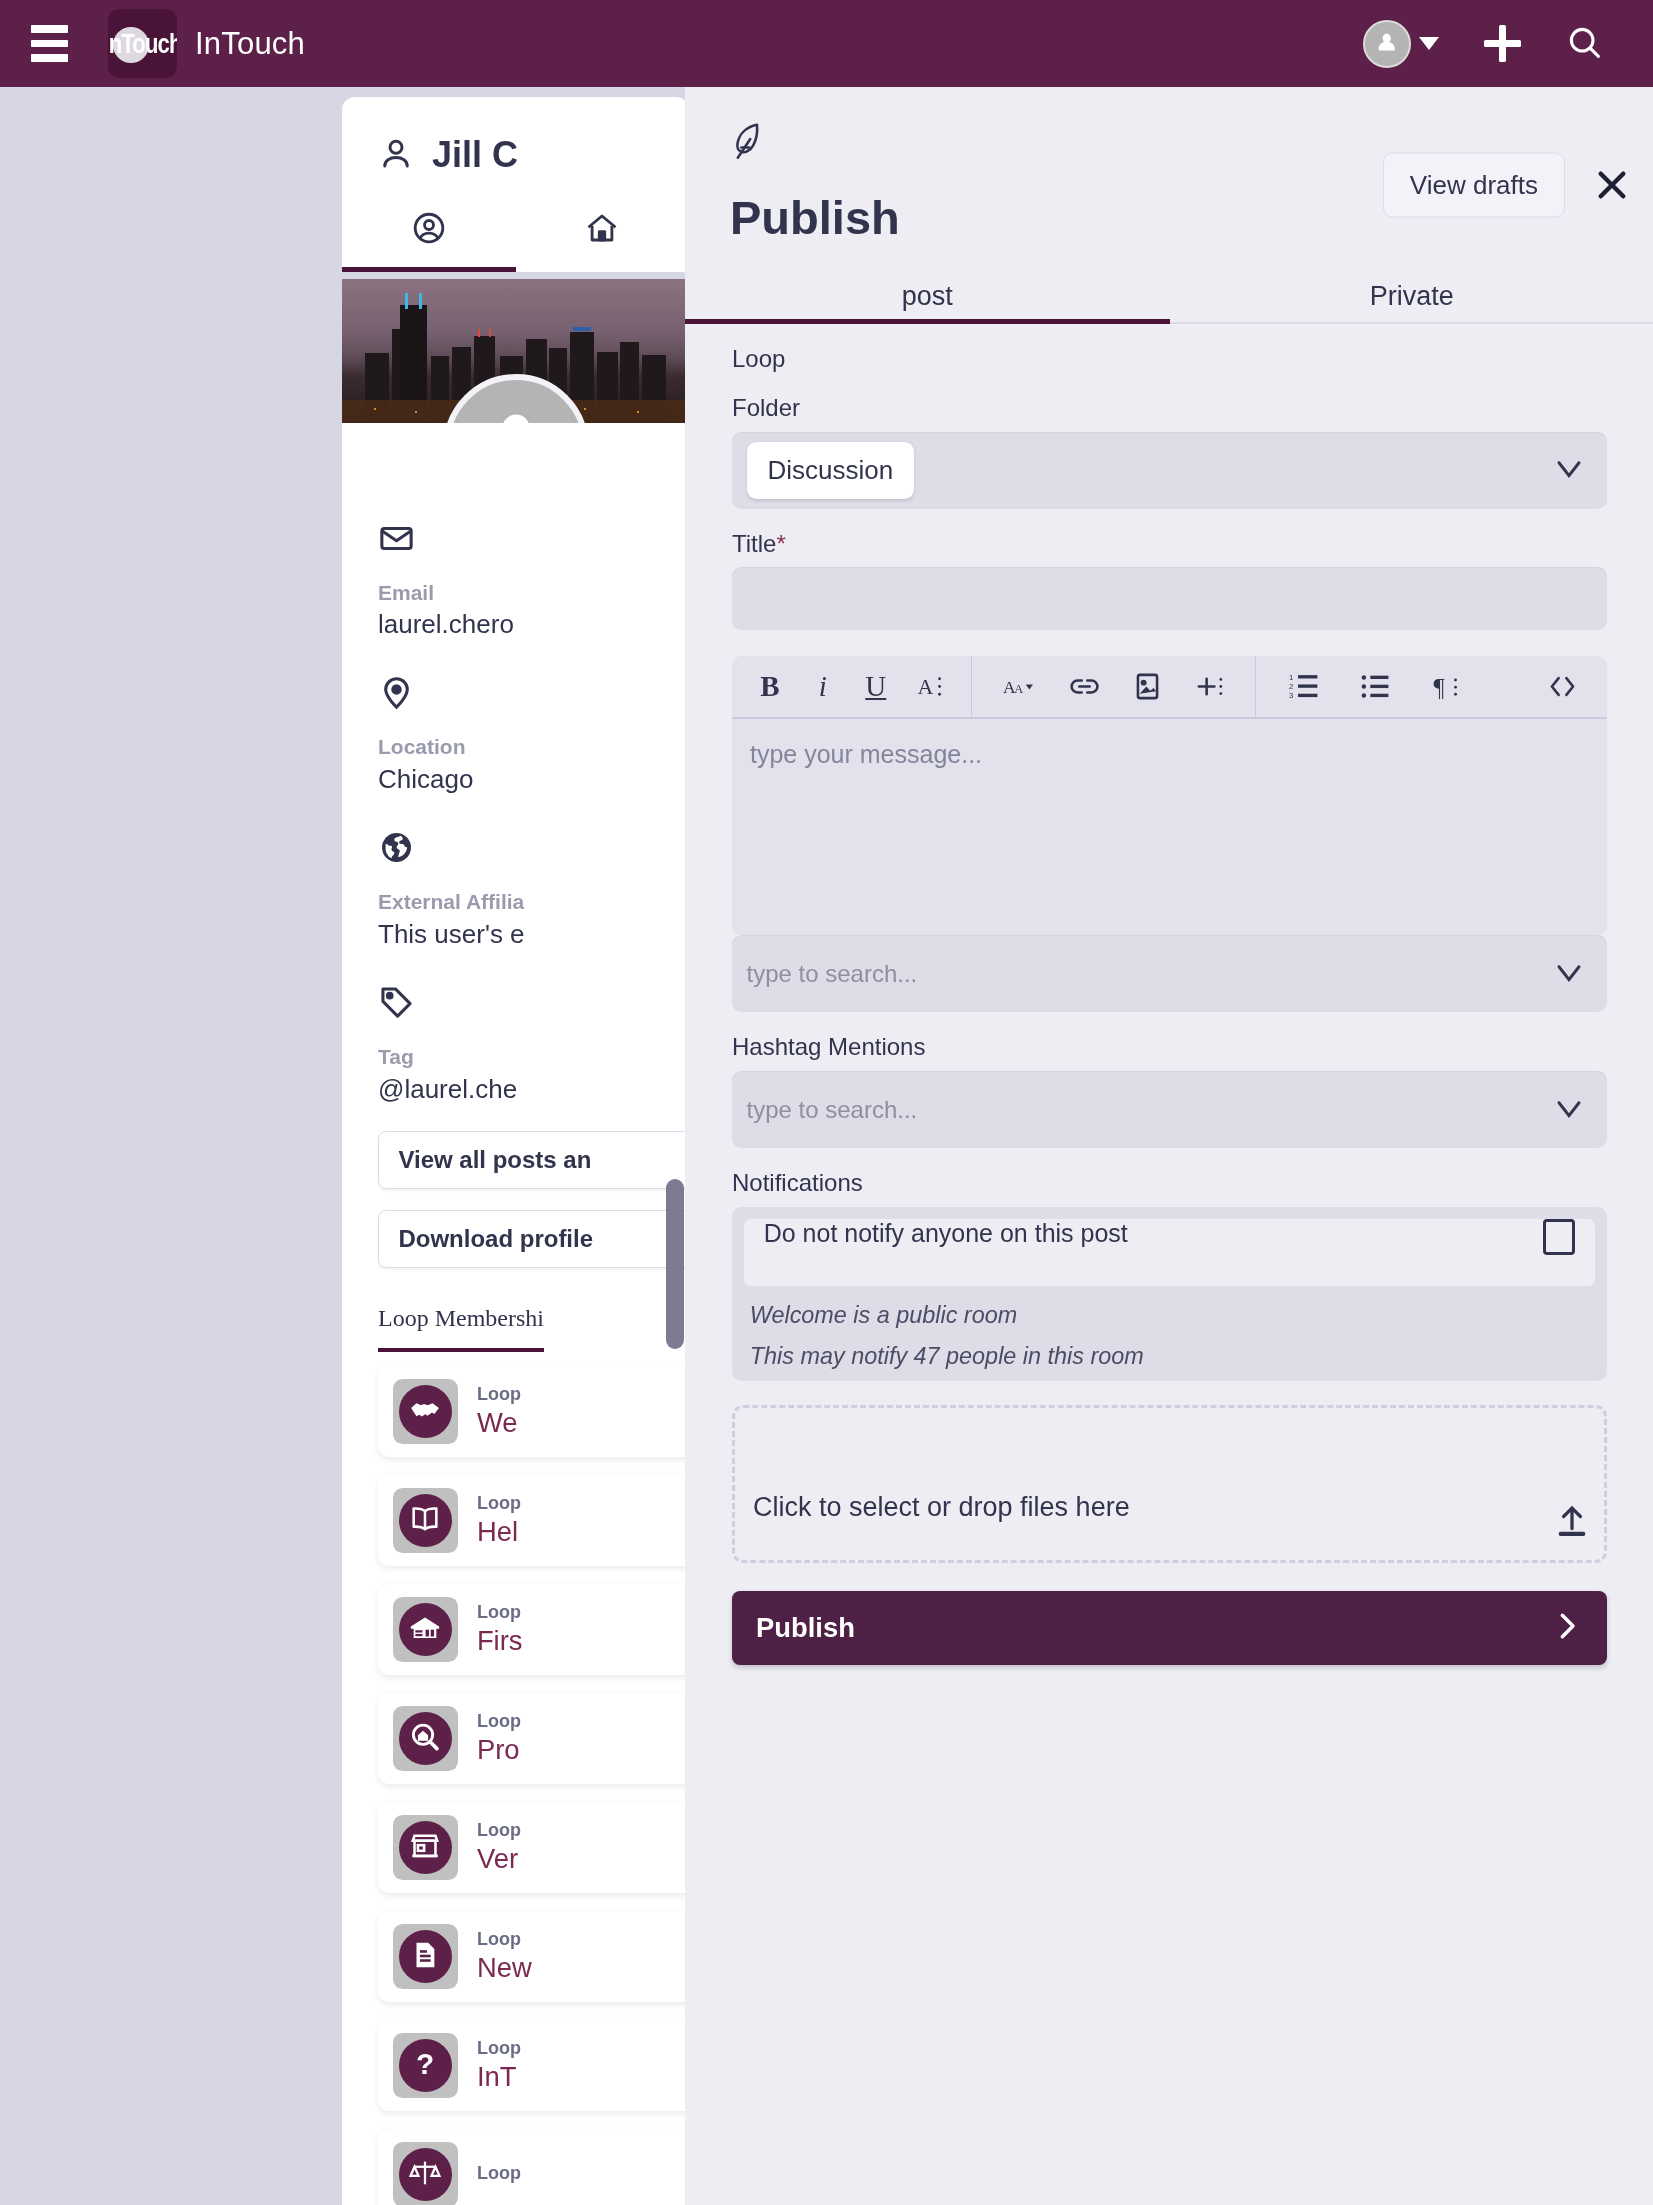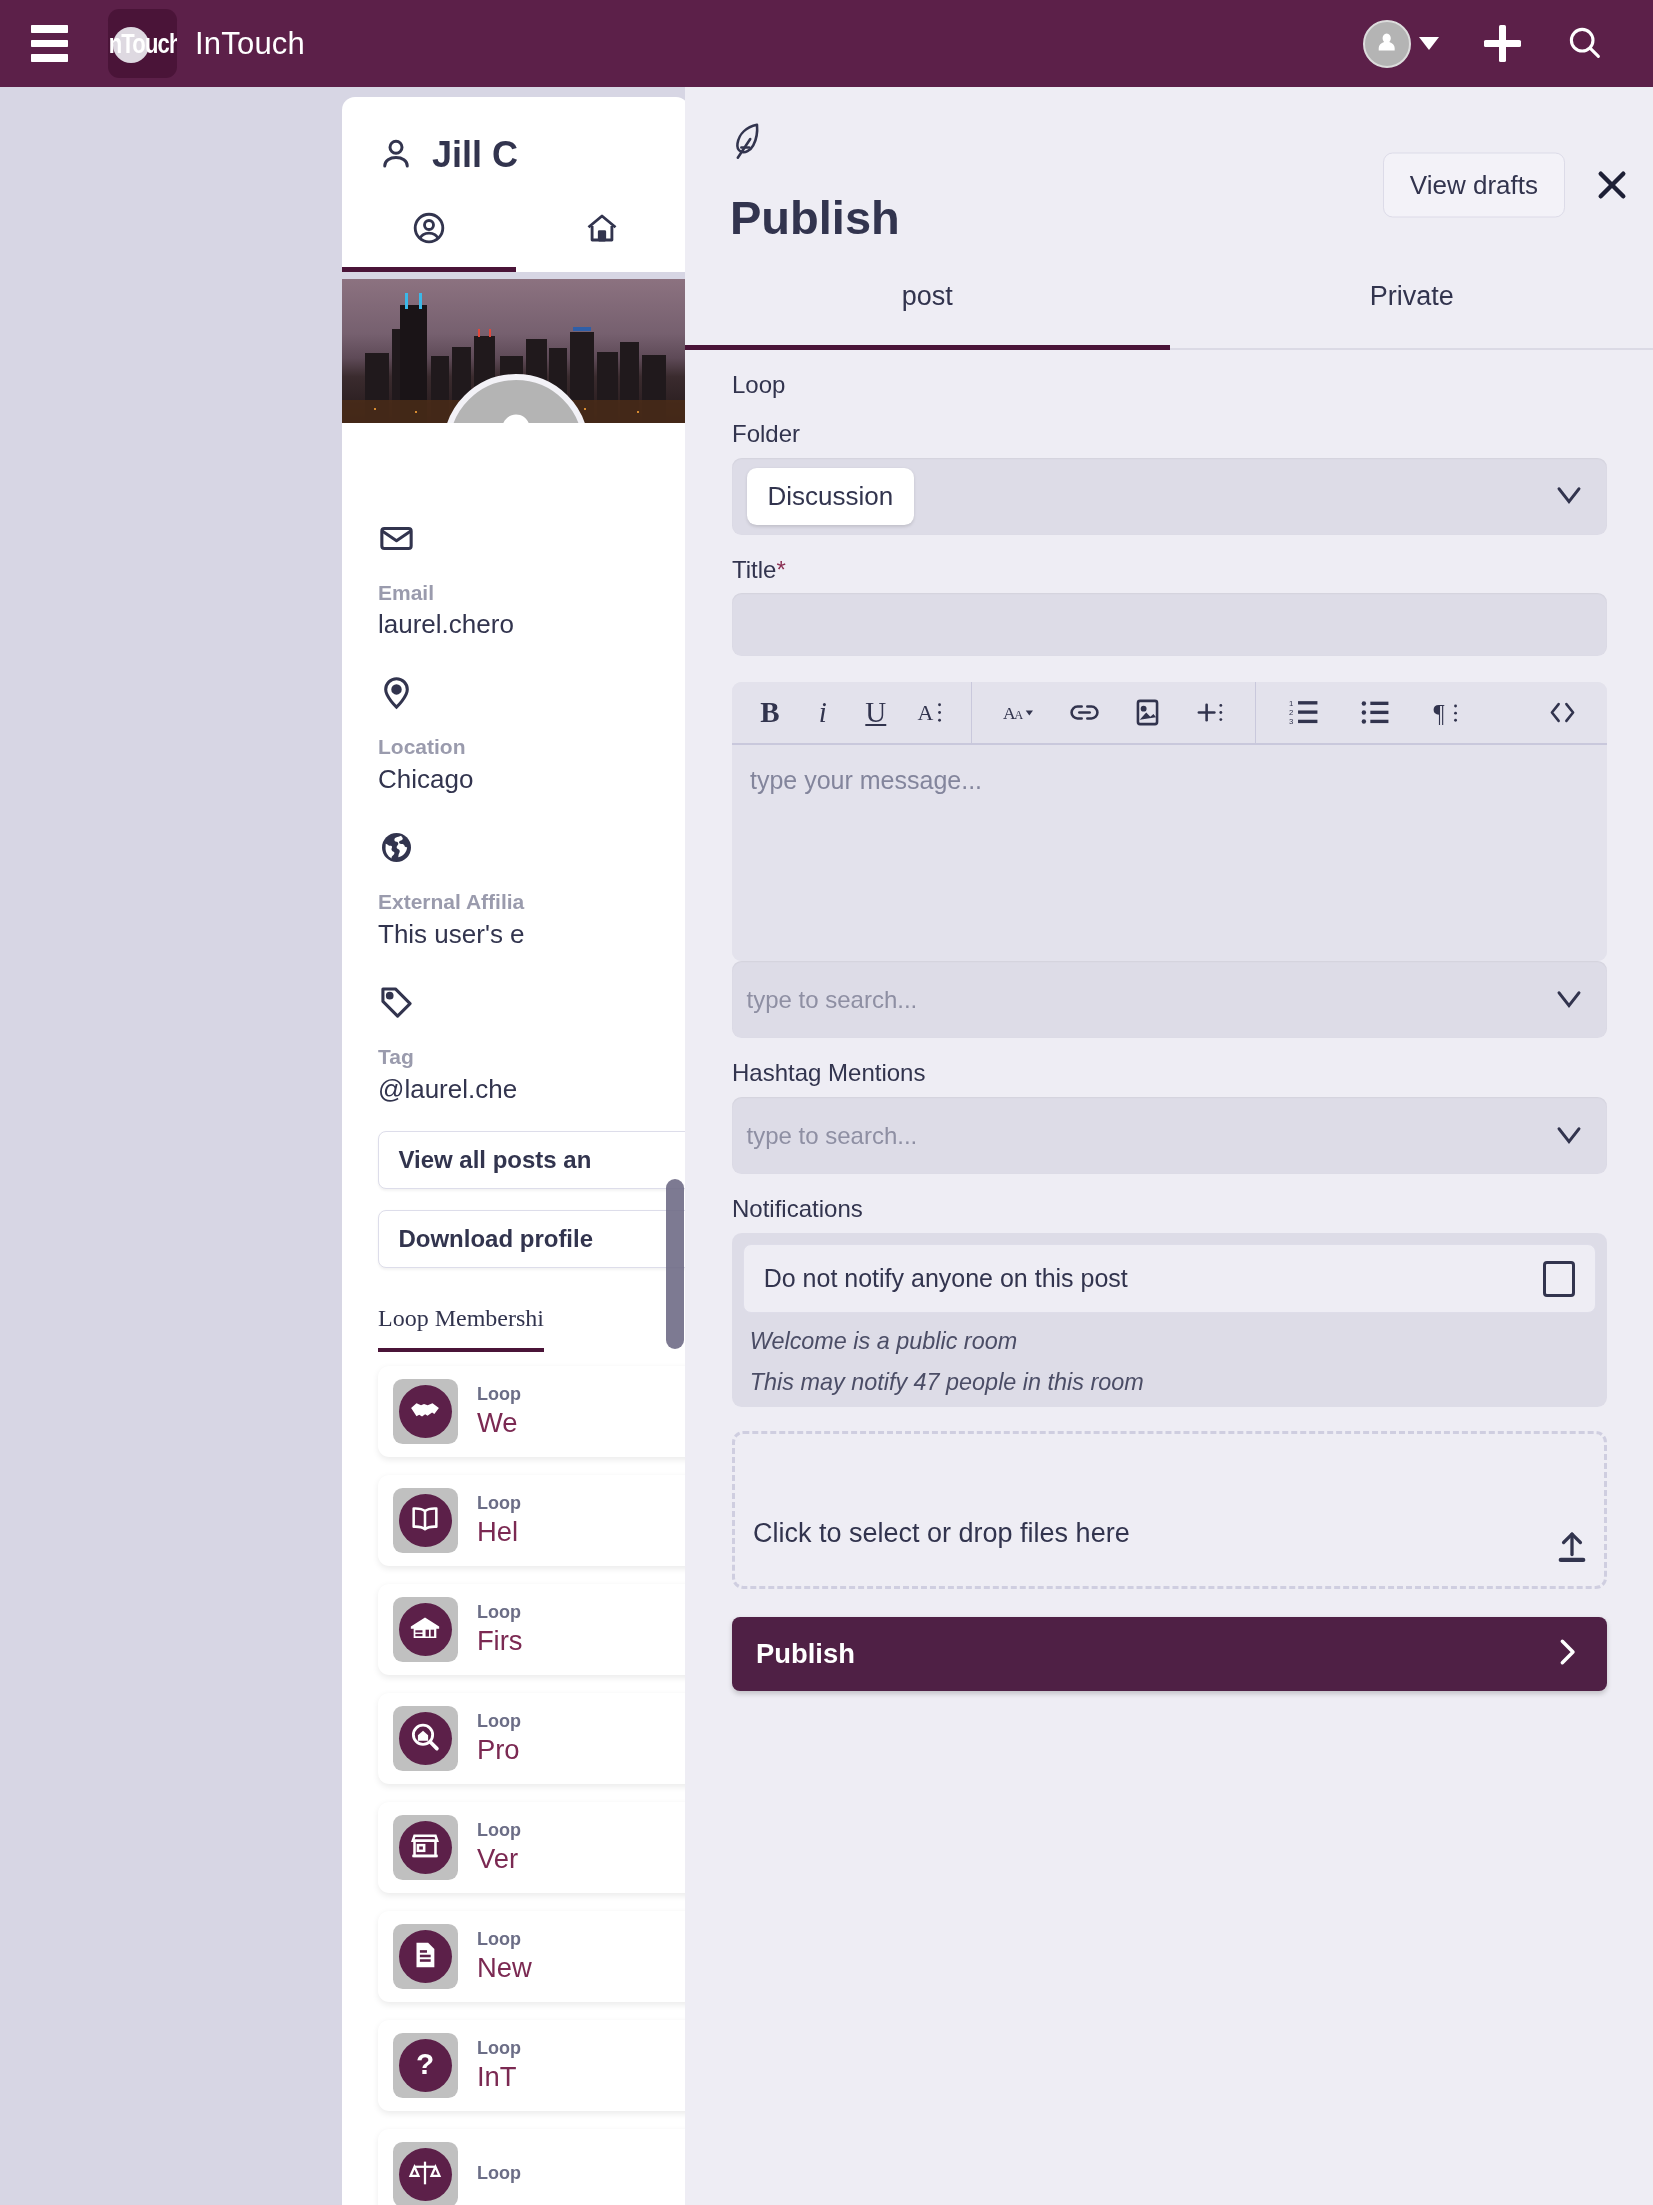--- a/index.html
+++ b/index.html
@@ -133,21 +133,21 @@
     position:absolute; right: 89px; top: 98px; transform: translateY(-50%);
     background:#f3f2f8; border: 1.6px solid #dcdbe8; border-radius: 9.7px;
     padding: 16px 26px; font-size: 26px; color:#32344e; white-space:nowrap;
   }
   .close-x { position:absolute; right: 24px; top: 98px; transform: translateY(-50%); width: 36px; height: 36px; }
   .close-x svg { width: 36px; height: 36px; }
   .pub-title { font-size: 47px; font-weight: bold; color:#32344e; margin-top: 24px; }
 
   .pub-tabs { display:flex; margin-top: 36px; }
   .pub-tab {
-    flex:1; text-align:center; font-size: 27px; color:#32344e; padding-bottom: 33px;
+    flex:1; text-align:center; font-size: 27px; color:#32344e; padding-bottom: 7px;
   }
   .pub-tab.active { border-bottom: 5.7px solid #4a1438; }
   .pub-tab.inactive { border-bottom: 2.4px solid #dbdae5; }
 
   .pub-body { padding: 0 47px; }
   .lbl { font-size: 24px; color:#32344e; margin: 21px 0 9.7px 0; }
   .lbl .req { color:#8b2f52; }
 
   .select {
     position: relative; width: 100%; height: 77px; background: #dddce7;
@@ -179,21 +179,21 @@
   .tgroup + .tgroup { border-left: 1.6px solid #c9c8dc; }
   .tbtn { display:flex; align-items:center; justify-content:center; color:#32344e; }
   .tbtn svg { width: 31px; height: 31px; }
   .tbtn .glyph { font-size: 29px; color:#32344e; font-family:"Liberation Serif", serif; }
   .msgarea { height: 216px; background:#e3e2ec; padding: 21px 18px; }
   .msgarea .ph { font-size: 25px; color:#83859c; }
 
   .notif-box { background:#dddce7; border-radius: 9.7px; padding: 11.3px; margin-top: 4.8px; }
   .notif-row {
     background:#eeedf4; border:1.6px solid #dedde9; border-radius: 8px; height: 69px;
-    display:flex; align-items:center; padding: 0 19.4px;
+    display:flex; align-items:flex-start; padding: 0 19.4px;
   }
   .notif-row span { font-size: 25px; color:#32344e; }
   .checkbox { margin-left:auto; width: 32px; height: 36px; border: 3.2px solid #32344e; border-radius: 4px; }
   .notif-note { font-style: italic; font-size: 23.4px; color:#4b4d66; margin: 14.5px 0 0 6.5px; }
 
   .dropzone {
     margin-top: 24px; border: 3.2px dashed #cfcee0; border-radius: 11.3px; height: 158px;
     position: relative;
   }
   .dropzone .dz-text { position:absolute; left: 18px; bottom: 37px; font-size: 27px; color:#32344e; }

